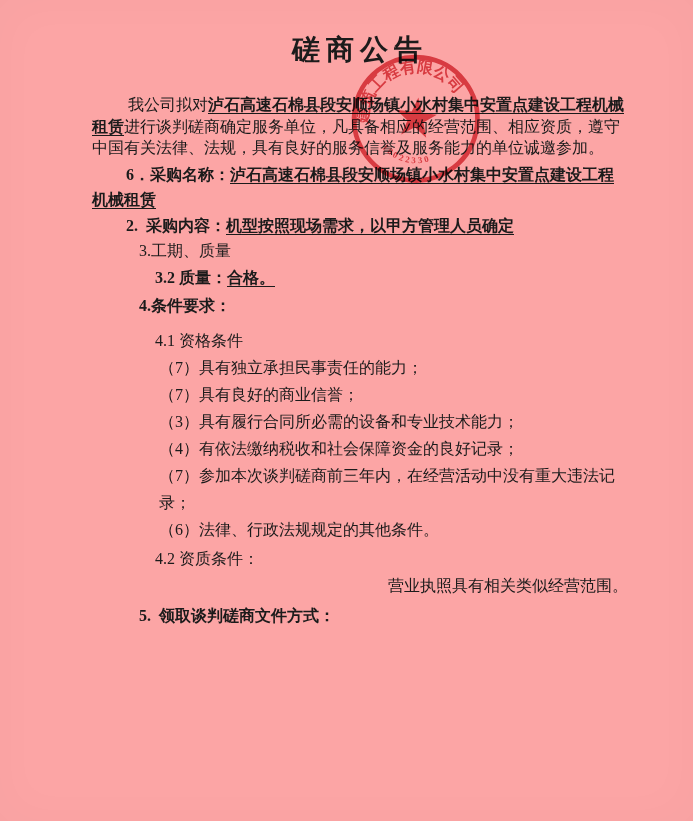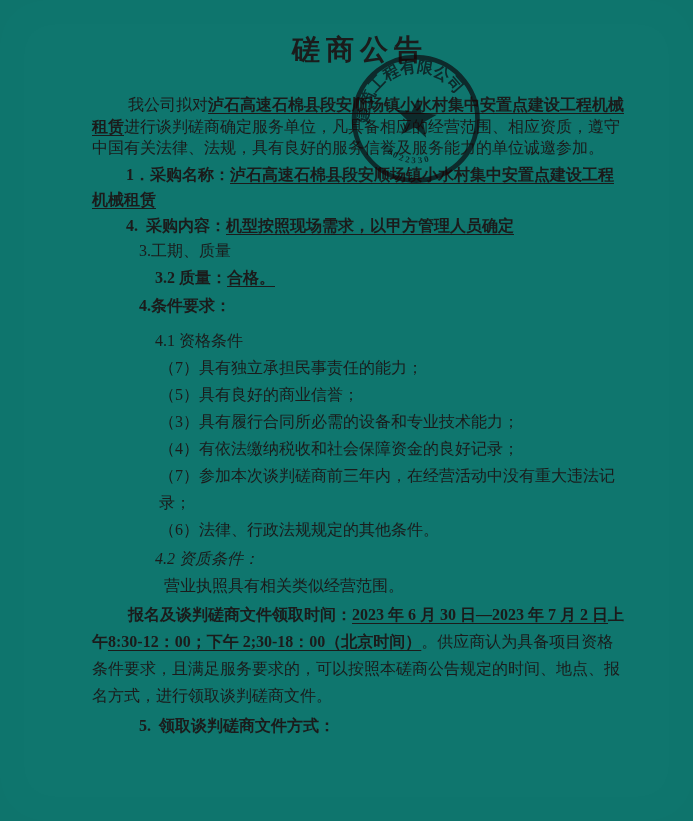--- a/index.html
+++ b/index.html
@@ -1,19 +1,19 @@
 <!DOCTYPE html>
 <html><head>
 <meta charset="utf-8">
 <style>
   html,body { margin:0; padding:0; background:#ffffff; }
   .page {
     position:relative;
     width:693px; height:821px;
-    background:#0f766e;
+    background:#fca5a5;
     overflow:hidden;
     box-shadow: inset 0 0 50px rgba(0,0,0,0.025);
     font-family:"Liberation Serif", serif;
     color:#1b1b1b;
   }
   .doc {
     position:absolute; top:30px; left:92px; width:536px;
     font-size:16px; letter-spacing:0;
   }
   .doc p { margin:0; white-space:pre-wrap; }
@@ -24,22 +24,22 @@
   .u { text-decoration:underline; text-underline-offset:3px; text-decoration-thickness:1.2px; }
   .b { font-weight:700; }
   .p-intro { line-height:21.5px; text-indent:36px; margin-bottom:3px !important; }
   .it1  { line-height:25px; text-indent:34px; font-weight:700; }
   .it2  { line-height:25px; margin-left:34px !important; margin-top:1px !important; font-weight:700; }
   .it3  { line-height:26px; margin-left:47px !important; font-weight:400; }
   .it3s { line-height:28px; margin-left:63px !important; font-weight:700; }
   .it4  { line-height:28px; margin-left:47px !important; font-weight:700; }
   .it41 { line-height:27px; margin-left:63px !important; margin-top:7px !important; }
   .req  { line-height:27px; margin-left:67px !important; }
-  .it42 { line-height:27px; margin-left:63px !important; margin-top:2px !important;font-style:italic; }
-  .scope{ line-height:27px; margin-left:72px !important; }
+  .it42 { line-height:27px; margin-left:63px !important; margin-top:2px !important; }
+  .scope{ line-height:27px; margin-left:72px !important;text-align:right; }
   .it43 { line-height:27px; margin-left:63px !important; }
   .p-reg{ line-height:27px; text-indent:36px; margin-top:2px !important; }
   .it5  { line-height:28px; margin-left:47px !important; font-weight:700; margin-top:3px !important; }
   .stamp {
     position:absolute; left:345px; top:44px; width:142px; height:146px;
     mix-blend-mode:multiply; opacity:0.88;
     transform:rotate(7deg);
     pointer-events:none;
   }
 </style>
@@ -47,46 +47,45 @@
 <body>
 
 <div class="page">
 
   <div class="doc">
 
     <p class="title">磋商公告</p>
 
     <p class="p-intro"><span>我公司拟对</span><span class="u b">泸石高速石棉县段安顺场镇小水村集中安置点建设工程机械租赁</span><span>进行谈判磋商确定服务单位，凡具备相应的经营范围、相应资质，遵守中国有关法律、法规，具有良好的服务信誉及服务能力的单位诚邀参加。</span></p>
 
-    <p class="it1"><span>1．采购名称：</span><span class="u">泸石高速石棉县段安顺场镇小水村集中安置点建设工程机械租赁</span></p>
+    <p class="it1"><span>6．采购名称：</span><span class="u">泸石高速石棉县段安顺场镇小水村集中安置点建设工程机械租赁</span></p>
 
-    <p class="it2"><span>4.  采购内容：</span><span class="u">机型按照现场需求，以甲方管理人员确定</span></p>
+    <p class="it2"><span>2.  采购内容：</span><span class="u">机型按照现场需求，以甲方管理人员确定</span></p>
 
     <p class="it3">3.工期、质量</p>
 
 
     <p class="it3s"><span>3.2 质量：</span><span class="u">合格。</span></p>
 
     <p class="it4">4.条件要求：</p>
 
     <p class="it41">4.1 资格条件</p>
 
     <p class="req">（7）具有独立承担民事责任的能力；</p>
-    <p class="req">（5）具有良好的商业信誉；</p>
+    <p class="req">（7）具有良好的商业信誉；</p>
     <p class="req">（3）具有履行合同所必需的设备和专业技术能力；</p>
     <p class="req">（4）有依法缴纳税收和社会保障资金的良好记录；</p>
     <p class="req">（7）参加本次谈判磋商前三年内，在经营活动中没有重大违法记录；</p>
     <p class="req">（6）法律、行政法规规定的其他条件。</p>
 
     <p class="it42">4.2 资质条件：</p>
 
     <p class="scope">营业执照具有相关类似经营范围。</p>
 
 
-    <p class="p-reg"><span class="b">报名及谈判磋商文件领取时间：</span><span class="u b">2023 年 6 月 30 日—2023 年 7 月 2 日</span><span class="b">上午</span><span class="u b">8:30-12：00；下午 2;30-18：00（北京时间）</span><span>。供应商认为具备项目资格条件要求，且满足服务要求的，可以按照本磋商公告规定的时间、地点、报名方式，进行领取谈判磋商文件。</span></p>
 
     <p class="it5">5.  领取谈判磋商文件方式：</p>
 
   </div>
 
   <svg class="stamp" viewBox="0 0 152 152" xmlns="http://www.w3.org/2000/svg">
     <circle cx="76" cy="78" r="66" fill="none" stroke-width="5" stroke="#d6434e"></circle>
     <path id="sealArcTop" d="M 27 93 A 51 51 0 1 1 124 96" fill="none"></path>
     <path id="sealArcBottom" d="M 36 104 A 48 48 0 0 0 116 104" fill="none"></path>
     <text font-size="17" font-weight="bold" font-family="Liberation Serif, serif" fill="#d6434e">

